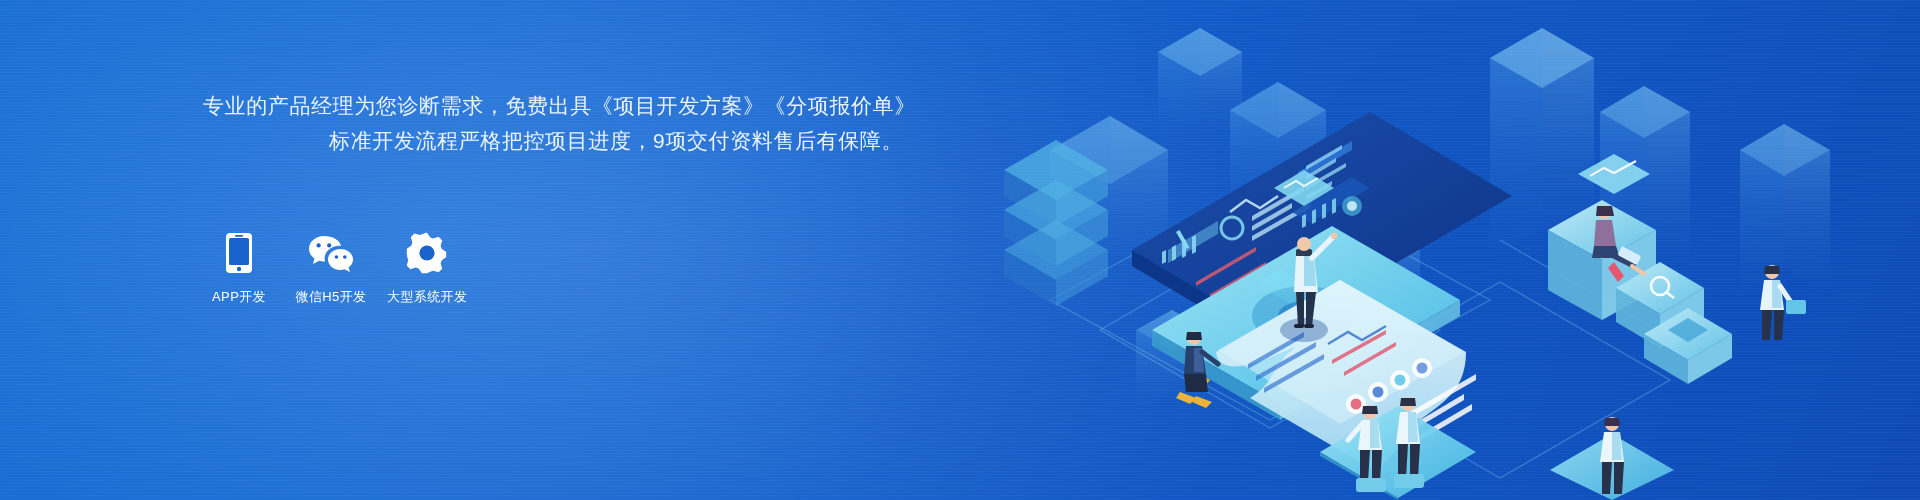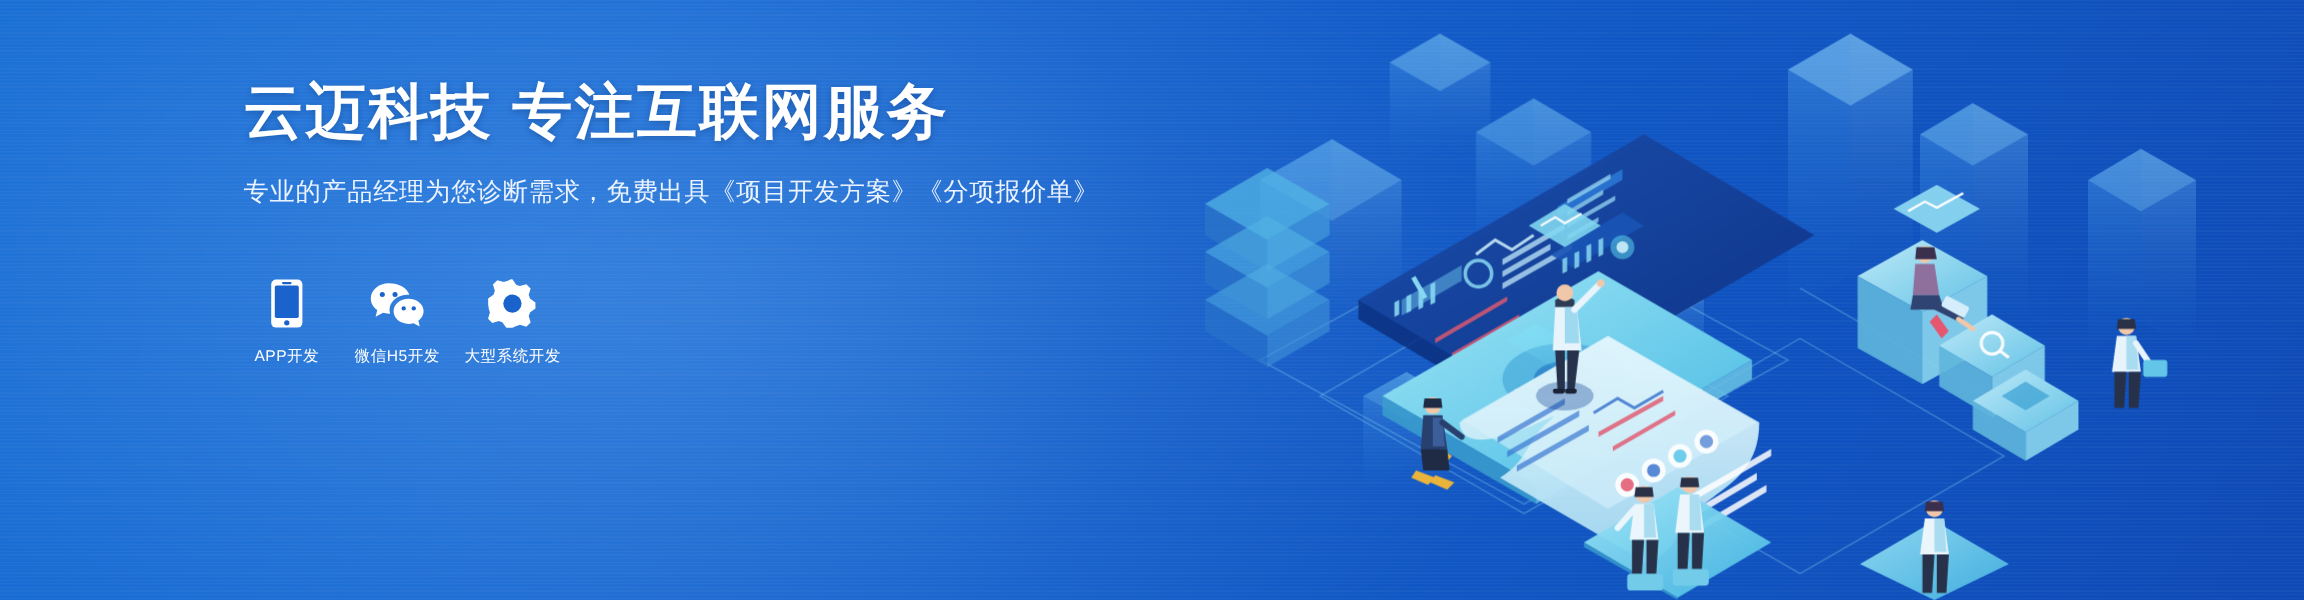--- a/index.html
+++ b/index.html
@@ -348,23 +348,23 @@
         <path d="M705,418 L719,418 L720,426 L704,426 Z" fill="#3b2f4e"></path>
         <path d="M704,432 L720,432 L724,462 L700,462 Z" fill="#eaf6fc"></path>
         <path d="M712,432 L720,432 L722,460 L712,460 Z" fill="#a9dcf0"></path>
         <path d="M702,462 L712,462 L710,494 L702,494 Z" fill="#27324a"></path>
         <path d="M714,462 L724,462 L722,494 L714,494 Z" fill="#27324a"></path>
       </g>
     </svg>
   </div>
 
   <div class="copy">
-    <div class="headline">云迈科技 专注互联网服务</div>
     <div class="subline">
       <span class="row">专业的产品经理为您诊断需求，免费出具《项目开发方案》《分项报价单》</span>
+      <span class="row">标准开发流程严格把控项目进度，9项交付资料售后有保障。</span>
     </div>
   </div>
 
   <div class="services">
 
     <div class="service">
       <span class="svc-icon">
         <svg width="28" height="42" viewBox="0 0 28 42">
           <rect x="1" y="1" width="26" height="40" rx="4" ry="4" fill="#fff"></rect>
           <rect x="4" y="6" width="20" height="27" rx="1.5" fill="#1b63cc"></rect>

